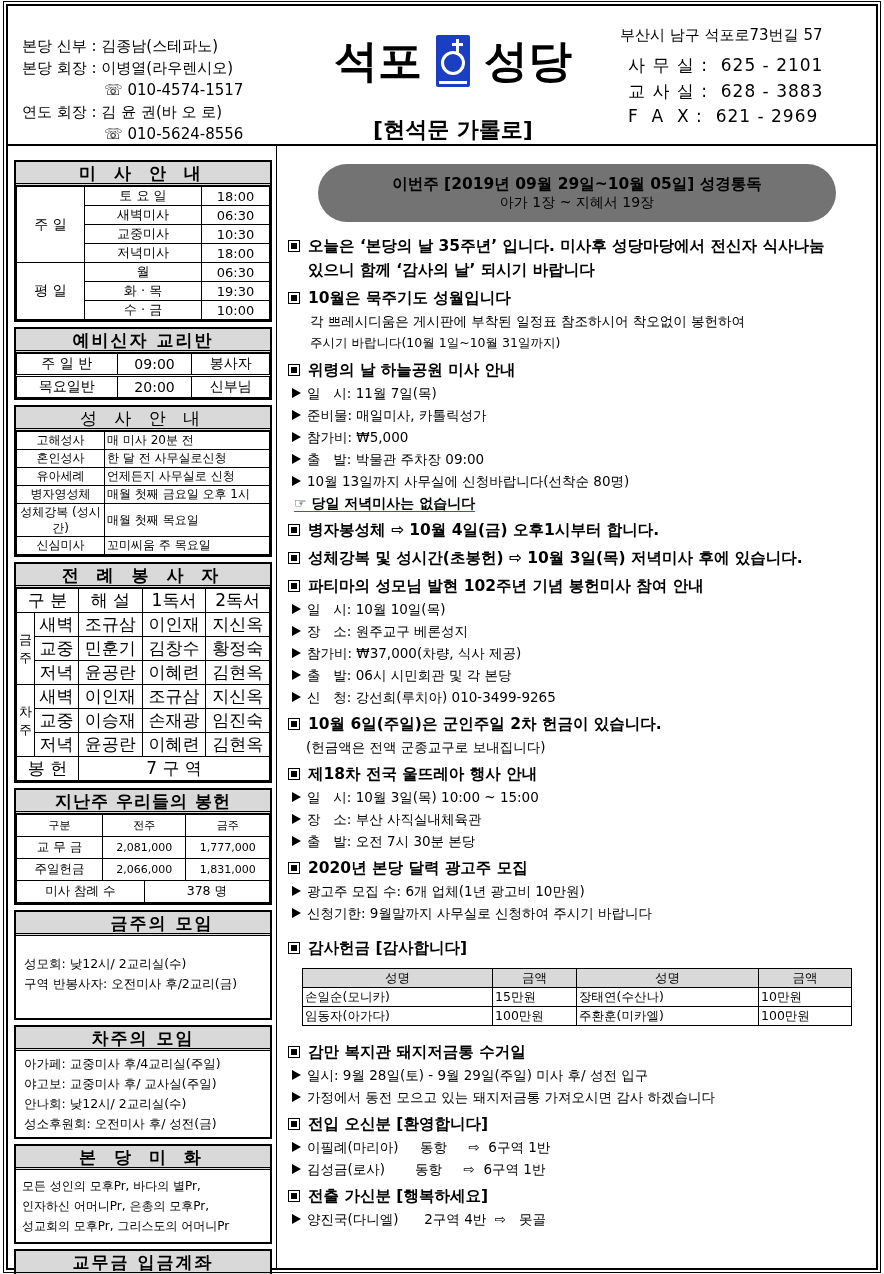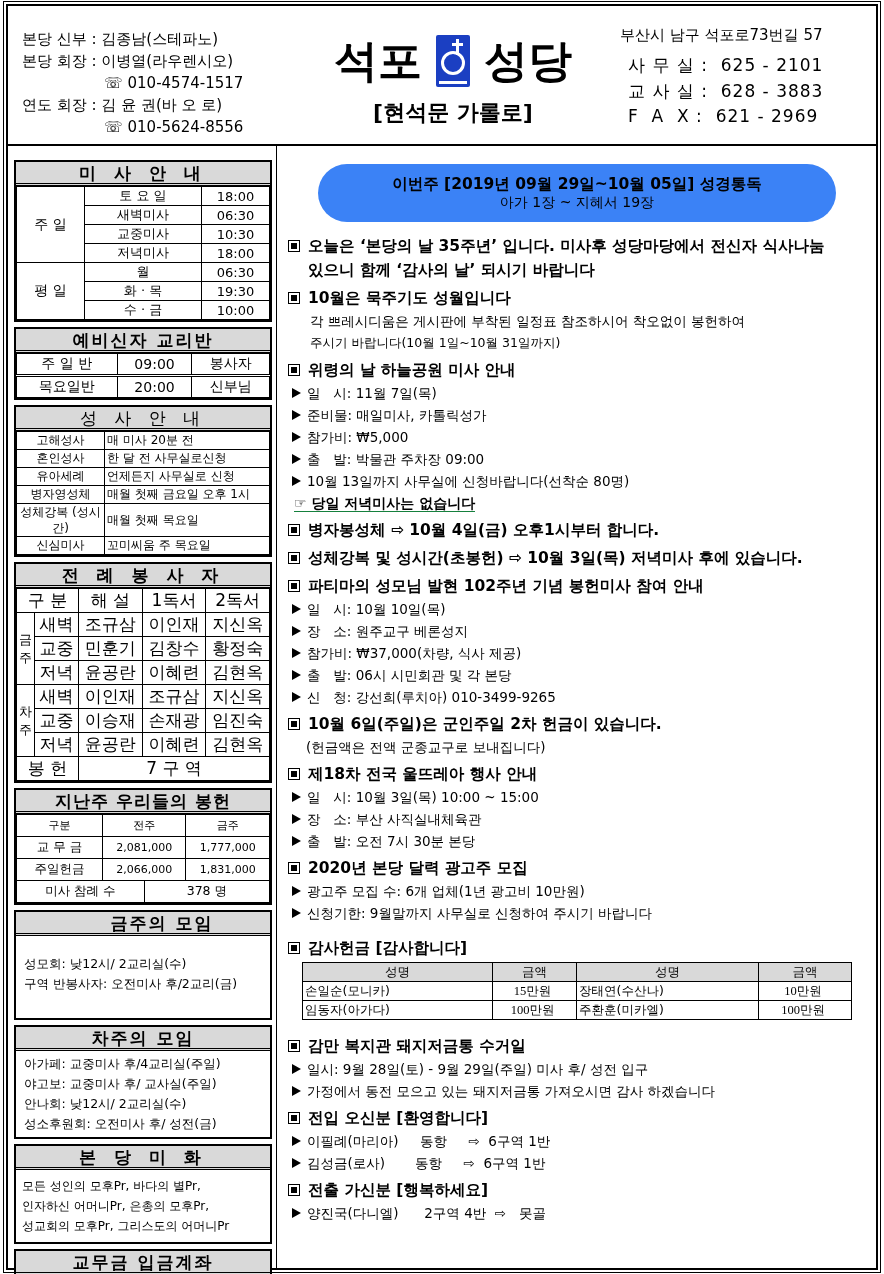--- a/index.html
+++ b/index.html
@@ -1,29 +1,29 @@
 <!DOCTYPE html>
 <html><head>
 <meta charset="utf-8">
 <style>
   * { box-sizing: border-box; margin: 0; padding: 0; }
   body { width: 884px; height: 1274px; background: #fff; font-family: "DejaVu Sans", "Liberation Sans", sans-serif; color: #000; position: relative; overflow: hidden; }
   .frame { position: absolute; left: 6px; top: 4px; width: 872px; height: 1266px; border: 2px solid #000; outline: 1px solid #000; outline-offset: 2px; }
   .header { position: absolute; left: 8px; top: 6px; width: 868px; height: 140px; border-bottom: 2px solid #000; }
-  .hdr-left { position: absolute; left: 14px; top: 22px; font-size: 15px; line-height: 22px; }
+  .hdr-left { position: absolute; left: 14px; top: 29px; font-size: 15px; line-height: 22px; }
   .hdr-left .ln { white-space: pre; height: 22px; }
   .hdr-left .ph { padding-left: 82px; }
   .hdr-center { position: absolute; left: 300px; top: 22px; width: 290px; text-align: center; }
   .title-row { display: flex; align-items: center; justify-content: center; gap: 14px; font-size: 44px; font-weight: bold; height: 66px; }
   .logo { width: 34px; height: 52px; background: #1b3fc2; border-radius: 2px; position: relative; }
   .logo .cross-v { position: absolute; left: 20px; top: 4px; width: 3px; height: 16px; background: #fff; }
   .logo .cross-h { position: absolute; left: 16px; top: 8px; width: 11px; height: 3px; background: #fff; }
   .logo .ring { position: absolute; left: 5px; top: 16px; width: 24px; height: 24px; border: 3px solid #fff; border-radius: 50%; }
   .logo .lbl { position: absolute; left: 3px; bottom: 3px; width: 28px; height: 3px; background: #fff; }
-  .subtitle { font-size: 22px; font-weight: bold; margin-top: 4px; }
+  .subtitle { font-size: 22px; font-weight: bold; margin-top: 21px; }
   .hdr-right { position: absolute; left: 612px; top: 20px; font-size: 15px; }
   .hdr-right .addr { height: 28px; }
   .hdr-right .tel { font-size: 17px; height: 26px; white-space: pre; padding-left: 8px; letter-spacing: 1px; }
 
   .divider-v { position: absolute; left: 276px; top: 146px; width: 1px; height: 1124px; background: #000; }
 
   .left { position: absolute; left: 14px; top: 160px; width: 258px; }
   .box { border: 2px solid #000; margin-bottom: 5px; }
   .box-title { background: #d9d9d9; border-bottom: 3px double #000; text-align: center; font-weight: bold; font-size: 17px; height: 24px; line-height: 22px; letter-spacing: 6px; }
   .box-title.light { font-weight: normal; }
@@ -33,38 +33,38 @@
   .cat td { font-size: 14px; height: 22px; }
   .sac td { font-size: 12px; height: 18px; }
   .sac td.l { text-align: left; }
   .sv td { font-size: 17px; height: 19px; }
   .off td { font-size: 11px; height: 22px; }
   .off td.big { font-size: 12.5px; }
   .txt { padding: 6px 8px; font-size: 12.5px; line-height: 20px; border-radius: 20px; }
   .txt.center { line-height: 17px; padding: 3px 4px; margin-top: 34px; }
 
   .right { position: absolute; left: 284px; top: 150px; width: 586px; }
-  .banner { margin: 14px auto 0; width: 518px; height: 58px; background: #3b82f6; border-radius: 29px; text-align: center; padding-top: 10px; }
+  .banner { margin: 14px auto 0; width: 518px; height: 58px; background: #737373; border-radius: 29px; text-align: center; padding-top: 10px; }
   .banner .b1 { font-size: 15.5px; font-weight: bold; height: 20px; }
   .banner .b2 { font-size: 14px; }
   .sec { margin-top: 4px; }
   .sec-h { font-size: 15.5px; font-weight: bold; line-height: 24px; display: flex; }
   .sq { display: inline-block; width: 12px; height: 12px; border: 1px solid #000; margin: 6px 8px 0 4px; position: relative; flex: none; }
   .sq::after { content: ""; position: absolute; left: 2px; top: 2px; width: 6px; height: 6px; background: #000; }
   .sub { font-size: 13.5px; line-height: 22px; padding-left: 8px; }
   .sub .tri { display: inline-block; width: 0; height: 0; border-left: 9px solid #000; border-top: 5px solid transparent; border-bottom: 5px solid transparent; margin-right: 6px; }
   .plain { font-size: 13.5px; line-height: 22px; padding-left: 26px; }
   .plain.sm { font-size: 12.5px; }
   .note { font-size: 14px; font-weight: bold; padding-left: 10px; line-height: 22px; }
   .note span.u { border-bottom: 1px solid #15803d; }
-  .gift { width: 550px; margin: 2px 0 0 18px; }
+  .gift { width: 550px; margin: 8px 0 0 18px; }
   .gift td { font-size: 12.5px; height: 19px; }
   .gift tr.h td { background: #d9d9d9; }
   .gift td.n { text-align: left; }
-  .gift td.a { text-align: center; padding-right: 6px; font-family: Liberation Serif, serif; }
+  .gift td.a { text-align: left; padding-right: 6px; }
   .mv { white-space: pre; }
 </style>
 </head>
 <body>
 
 <div class="frame"></div>
 
 <div class="header">
   <div class="hdr-left">
     <div class="ln">본당 신부 : 김종남(스테파노)</div>

